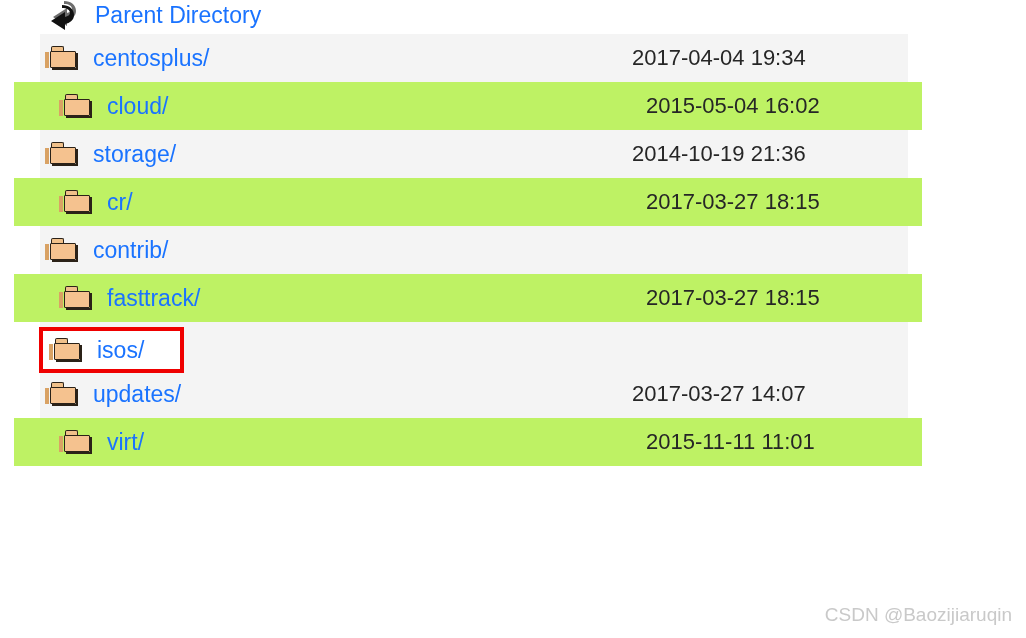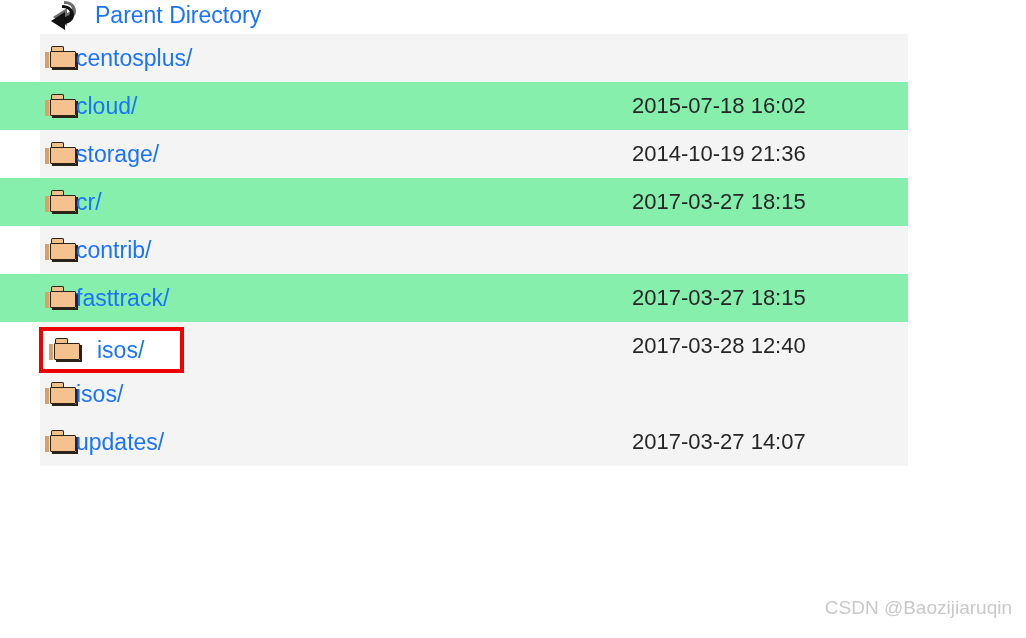--- a/index.html
+++ b/index.html
@@ -25,21 +25,22 @@
   .row {
     position: relative;
     height: 48px;
     width: 908px;
     box-sizing: border-box;
   }
   .row.stripe {
     background: #f4f4f4;
   }
   .row.plain {
-    background: #86efac;
+    background: #bef264;
+    margin-left: 14px;
   }
   
   .row.stripe::before {
     content: "";
     position: absolute;
     left: 0;
     top: 0;
     width: 40px;
     height: 100%;
     background: #ffffff;
@@ -57,21 +58,21 @@
     position: absolute;
     left: 50px;
     top: 50%;
     transform: translateY(-50%);
     width: 28px;
     height: 24px;
   }
 
   .name-cell {
     position: absolute;
-    left: 76px;
+    left: 93px;
     top: 50%;
     transform: translateY(-50%);
     color: #1a73ff;
     font-size: 23px;
     line-height: 26px;
     white-space: nowrap;
   }
 
   .date-cell {
     position: absolute;
@@ -180,21 +181,21 @@
     left: 11px;
   }
   #highlight-box .name-cell {
     left: 54px;
   }
 
   
   #watermark {
     position: absolute;
     right: 14px;
-    bottom: 19px;
+    bottom: 12px;
     color: #c9c9c9;
     font-size: 19px;
     line-height: 22px;
     white-space: nowrap;
     z-index: 6;
   }
 </style>
 </head>
 <body>
 
@@ -211,30 +212,31 @@
       <span class="name-cell">Parent Directory</span>
     </div>
   </div>
 
   <div class="row stripe">
     <div class="row-inner">
       <span class="icon-cell">
         <span class="folder"><span class="tab"></span><span class="body"></span><span class="shade"></span><span class="shadow-b"></span><span class="shadow-r"></span></span>
       </span>
       <span class="name-cell">centosplus/</span>
+      <span class="date-cell">2017-04-04 19:34</span>
     </div>
   </div>
 
   <div class="row plain">
     <div class="row-inner">
       <span class="icon-cell">
         <span class="folder"><span class="tab"></span><span class="body"></span><span class="shade"></span><span class="shadow-b"></span><span class="shadow-r"></span></span>
       </span>
       <span class="name-cell">cloud/</span>
-      <span class="date-cell">2015-07-18 16:02</span>
+      <span class="date-cell">2015-05-04 16:02</span>
     </div>
   </div>
 
   <div class="row stripe">
     <div class="row-inner">
       <span class="icon-cell">
         <span class="folder"><span class="tab"></span><span class="body"></span><span class="shade"></span><span class="shadow-b"></span><span class="shadow-r"></span></span>
       </span>
       <span class="name-cell">storage/</span>
       <span class="date-cell">2014-10-19 21:36</span>
@@ -263,29 +265,20 @@
   <div class="row plain">
     <div class="row-inner">
       <span class="icon-cell">
         <span class="folder"><span class="tab"></span><span class="body"></span><span class="shade"></span><span class="shadow-b"></span><span class="shadow-r"></span></span>
       </span>
       <span class="name-cell">fasttrack/</span>
       <span class="date-cell">2017-03-27 18:15</span>
     </div>
   </div>
 
-  <div class="row stripe">
-    <div class="row-inner">
-      <span class="icon-cell">
-        <span class="folder"><span class="tab"></span><span class="body"></span><span class="shade"></span><span class="shadow-b"></span><span class="shadow-r"></span></span>
-      </span>
-      <span class="name-cell">isos/</span>
-      <span class="date-cell">2017-03-28 12:40</span>
-    </div>
-  </div>
 
 
   <div class="row stripe">
     <div class="row-inner">
       <span class="icon-cell">
         <span class="folder"><span class="tab"></span><span class="body"></span><span class="shade"></span><span class="shadow-b"></span><span class="shadow-r"></span></span>
       </span>
       <span class="name-cell">isos/</span>
     </div>
   </div>
@@ -294,20 +287,29 @@
   <div class="row stripe">
     <div class="row-inner">
       <span class="icon-cell">
         <span class="folder"><span class="tab"></span><span class="body"></span><span class="shade"></span><span class="shadow-b"></span><span class="shadow-r"></span></span>
       </span>
       <span class="name-cell">updates/</span>
       <span class="date-cell">2017-03-27 14:07</span>
     </div>
   </div>
 
+  <div class="row plain">
+    <div class="row-inner">
+      <span class="icon-cell">
+        <span class="folder"><span class="tab"></span><span class="body"></span><span class="shade"></span><span class="shadow-b"></span><span class="shadow-r"></span></span>
+      </span>
+      <span class="name-cell">virt/</span>
+      <span class="date-cell">2015-11-11 11:01</span>
+    </div>
+  </div>
 
 </div>
 
 <div id="highlight-box">
   <span class="icon-cell">
     <span class="folder"><span class="tab"></span><span class="body"></span><span class="shade"></span><span class="shadow-b"></span><span class="shadow-r"></span></span>
   </span>
   <span class="name-cell">isos/</span>
 </div>
 

